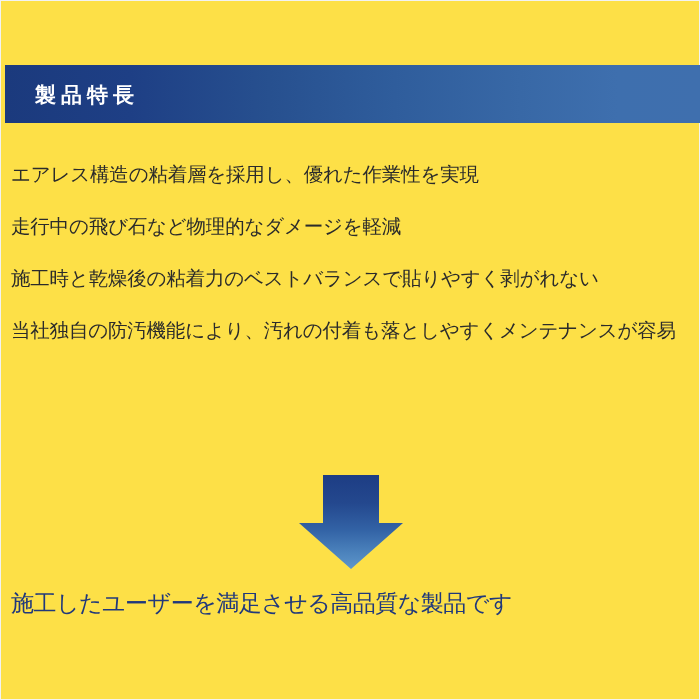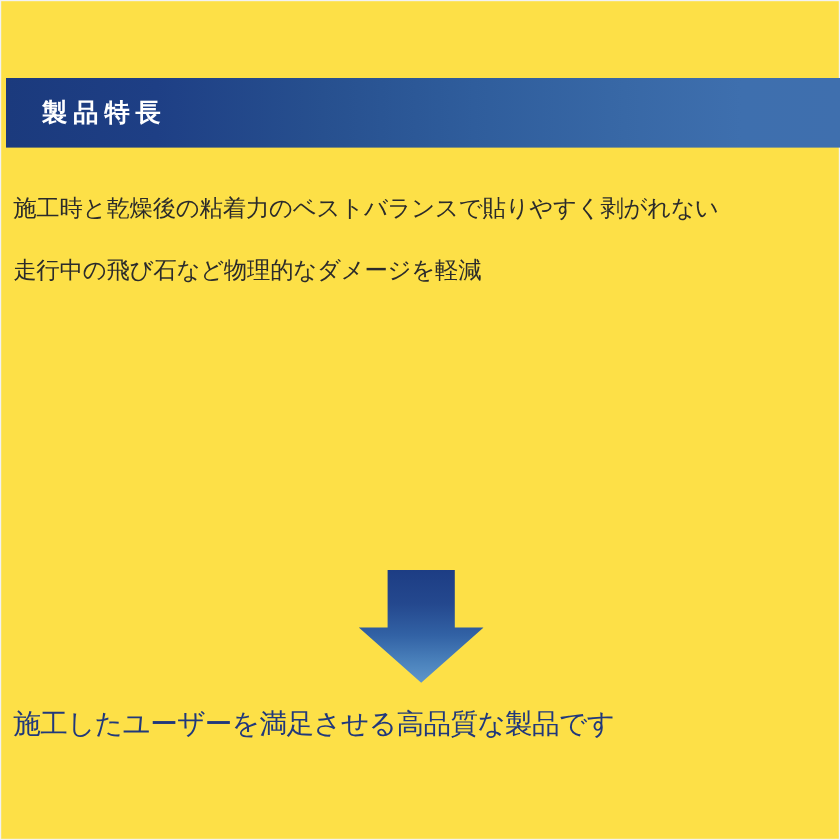--- a/index.html
+++ b/index.html
@@ -102,22 +102,24 @@
 </head>
 <body>
 
 <div class="page">
 
   <div class="section-header">
     <div class="section-header-title">製品特長</div>
   </div>
 
   <div class="feature-list">
+    <div class="feature-item">エアレス構造の粘着層を採用し、優れた作業性を実現</div>
+    <div class="feature-item">走行中の飛び石など物理的なダメージを軽減</div>
     <div class="feature-item">施工時と乾燥後の粘着力のベストバランスで貼りやすく剥がれない</div>
-    <div class="feature-item">走行中の飛び石など物理的なダメージを軽減</div>
+    <div class="feature-item">当社独自の防汚機能により、汚れの付着も落としやすくメンテナンスが容易</div>
   </div>
 
   <div class="arrow-wrap">
     <svg viewBox="0 0 104 96" xmlns="http://www.w3.org/2000/svg" aria-hidden="true">
       <defs>
         <linearGradient id="arrowGrad" x1="0" y1="0" x2="0" y2="1">
           <stop offset="0%" stop-color="#1d3d84"></stop>
           <stop offset="30%" stop-color="#24488e"></stop>
           <stop offset="58%" stop-color="#3262a5"></stop>
           <stop offset="82%" stop-color="#4b82bc"></stop>

